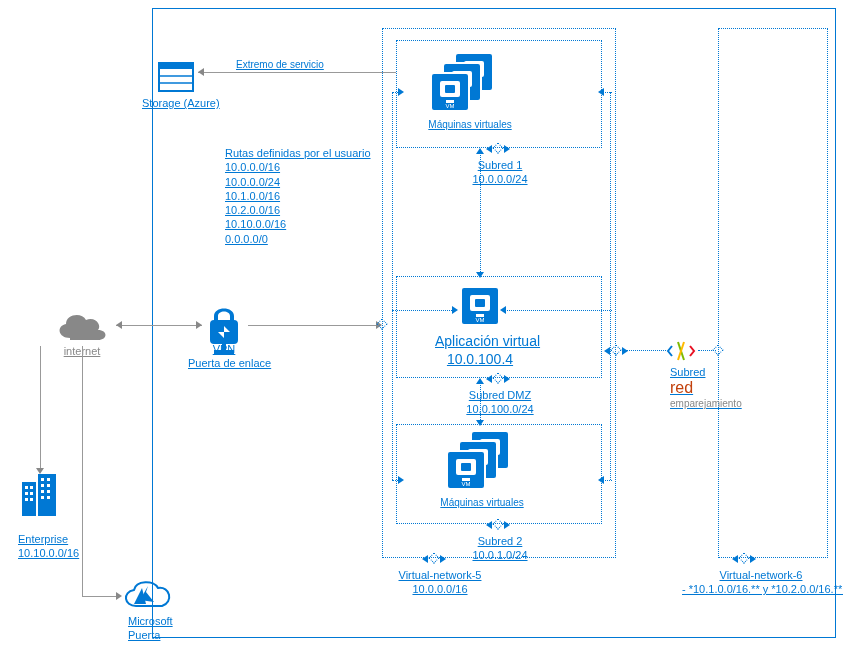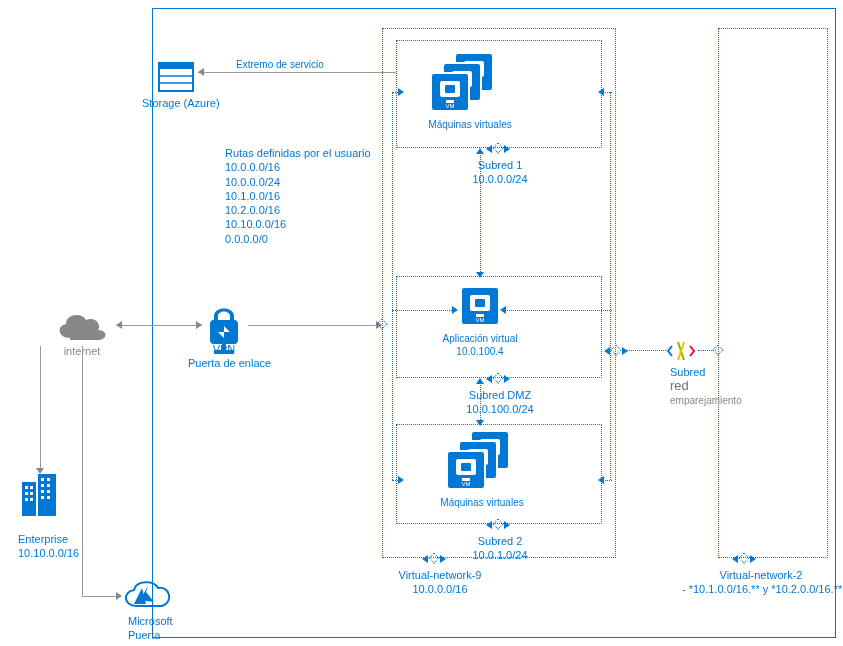--- a/index.html
+++ b/index.html
@@ -20,20 +20,21 @@
     border: 1px solid #0078d4;
   }
   .box {
     position: absolute;
     border: 1.5px dotted #0078d4;
   }
   .lbl {
     position: absolute;
     white-space: nowrap;
     line-height: 1.3;
+    text-decoration: underline;
   }
   .center { text-align: center; }
   svg.icon { position: absolute; }
   .vm-stack {
     position: relative;
     width: 70px; height: 60px;
   }
   .vm {
     position: absolute;
     width: 40px; height: 40px;
@@ -104,29 +105,29 @@
 <body>
 
 <div class="outer-box"></div>
 
 <div class="box" style="left:382px; top:28px; width:234px; height:530px;"></div>
 
 <div class="diamond" style="left:430px; top:554px;"></div>
 <div class="tri tri-l" style="left:422px; top:555px;"></div>
 <div class="tri tri-r" style="left:440px; top:555px;"></div>
 <div class="lbl center" style="left:390px; top:568px; width:100px;">
-  <span>Virtual-network-9</span><br><span>10.0.0.0/16</span>
+  <span>Virtual-network-5</span><br><span>10.0.0.0/16</span>
 </div>
 
 <div class="box" style="left:718px; top:28px; width:110px; height:530px;"></div>
 <div class="diamond" style="left:740px; top:554px;"></div>
 <div class="tri tri-l" style="left:732px; top:555px;"></div>
 <div class="tri tri-r" style="left:750px; top:555px;"></div>
 <div class="lbl center" style="left:682px; top:568px; width:158px;">
-  <span>Virtual-network-2</span><br><span>- *10.1.0.0/16.** y *10.2.0.0/16.**.</span>
+  <span>Virtual-network-6</span><br><span>- *10.1.0.0/16.** y *10.2.0.0/16.**.</span>
 </div>
 
 <div class="box" style="left:396px; top:40px; width:206px; height:108px;"></div>
 <div class="diamond" style="left:494px; top:144px;"></div>
 <div class="tri tri-l" style="left:486px; top:145px;"></div>
 <div class="tri tri-r" style="left:504px; top:145px;"></div>
 <div class="lbl center" style="left:455px; top:158px; width:90px;">
   <span>Subred 1</span><br><span>10.0.0.0/24</span>
 </div>
 
@@ -155,21 +156,21 @@
   <span>Subred DMZ</span><br><span>10.0.100.0/24</span>
 </div>
 
 <div style="position:absolute; left:460px; top:286px;">
   <div class="vm" style="position:relative;">
       <div class="screen"></div>
       <div class="base"></div>
       <div class="vmtag">VM</div>
     </div>
 </div>
-<div class="lbl center" style="left:435px; top:332px; width:90px; font-size:10px;">
+<div class="lbl center" style="left:435px; top:332px; width:90px; font-size:14px;">
   <span>Aplicación virtual</span><br><span>10.0.100.4</span>
 </div>
 
 <div class="box" style="left:396px; top:424px; width:206px; height:100px;"></div>
 <div class="diamond" style="left:494px; top:520px;"></div>
 <div class="tri tri-l" style="left:486px; top:521px;"></div>
 <div class="tri tri-r" style="left:504px; top:521px;"></div>
 <div class="lbl center" style="left:455px; top:534px; width:90px;">
   <span>Subred 2</span><br><span>10.0.1.0/24</span>
 </div>
@@ -270,21 +271,21 @@
 <div class="conn" style="left:698px; top:350px; width:18px;"></div>
 
 <svg class="icon" style="left:666px; top:336px; width:30px; height:30px;" viewBox="0 0 30 30">
   <path d="M6 10 L2 15 L6 20" fill="none" stroke="#0078d4" stroke-width="2"></path>
   <path d="M24 10 L28 15 L24 20" fill="none" stroke="#e81123" stroke-width="2"></path>
   <path d="M12 6 L18 24" stroke="#7fba00" stroke-width="2"></path>
   <path d="M18 6 L12 24" stroke="#ffb900" stroke-width="2"></path>
 </svg>
 <div class="lbl" style="left:670px; top:366px; line-height:1.15;">
   <span>Subred</span><br>
-  <span style="color:#737373; font-size:13px;">red</span><br>
+  <span style="color:#c2410c; font-size:16px;">red</span><br>
   <span style="color:#888; font-size:10px;">emparejamiento</span>
 </div>
 
 <div class="diamond" style="left:714px; top:346px;"></div>
 
 <svg class="icon" style="left:20px; top:474px; width:40px; height:44px;" viewBox="0 0 40 44">
   <rect x="2" y="8" width="14" height="34" fill="#0078d4"></rect>
   <rect x="18" y="0" width="18" height="42" fill="#0078d4"></rect>
   <g fill="#fff">
     <rect x="5" y="12" width="3" height="3"></rect>

